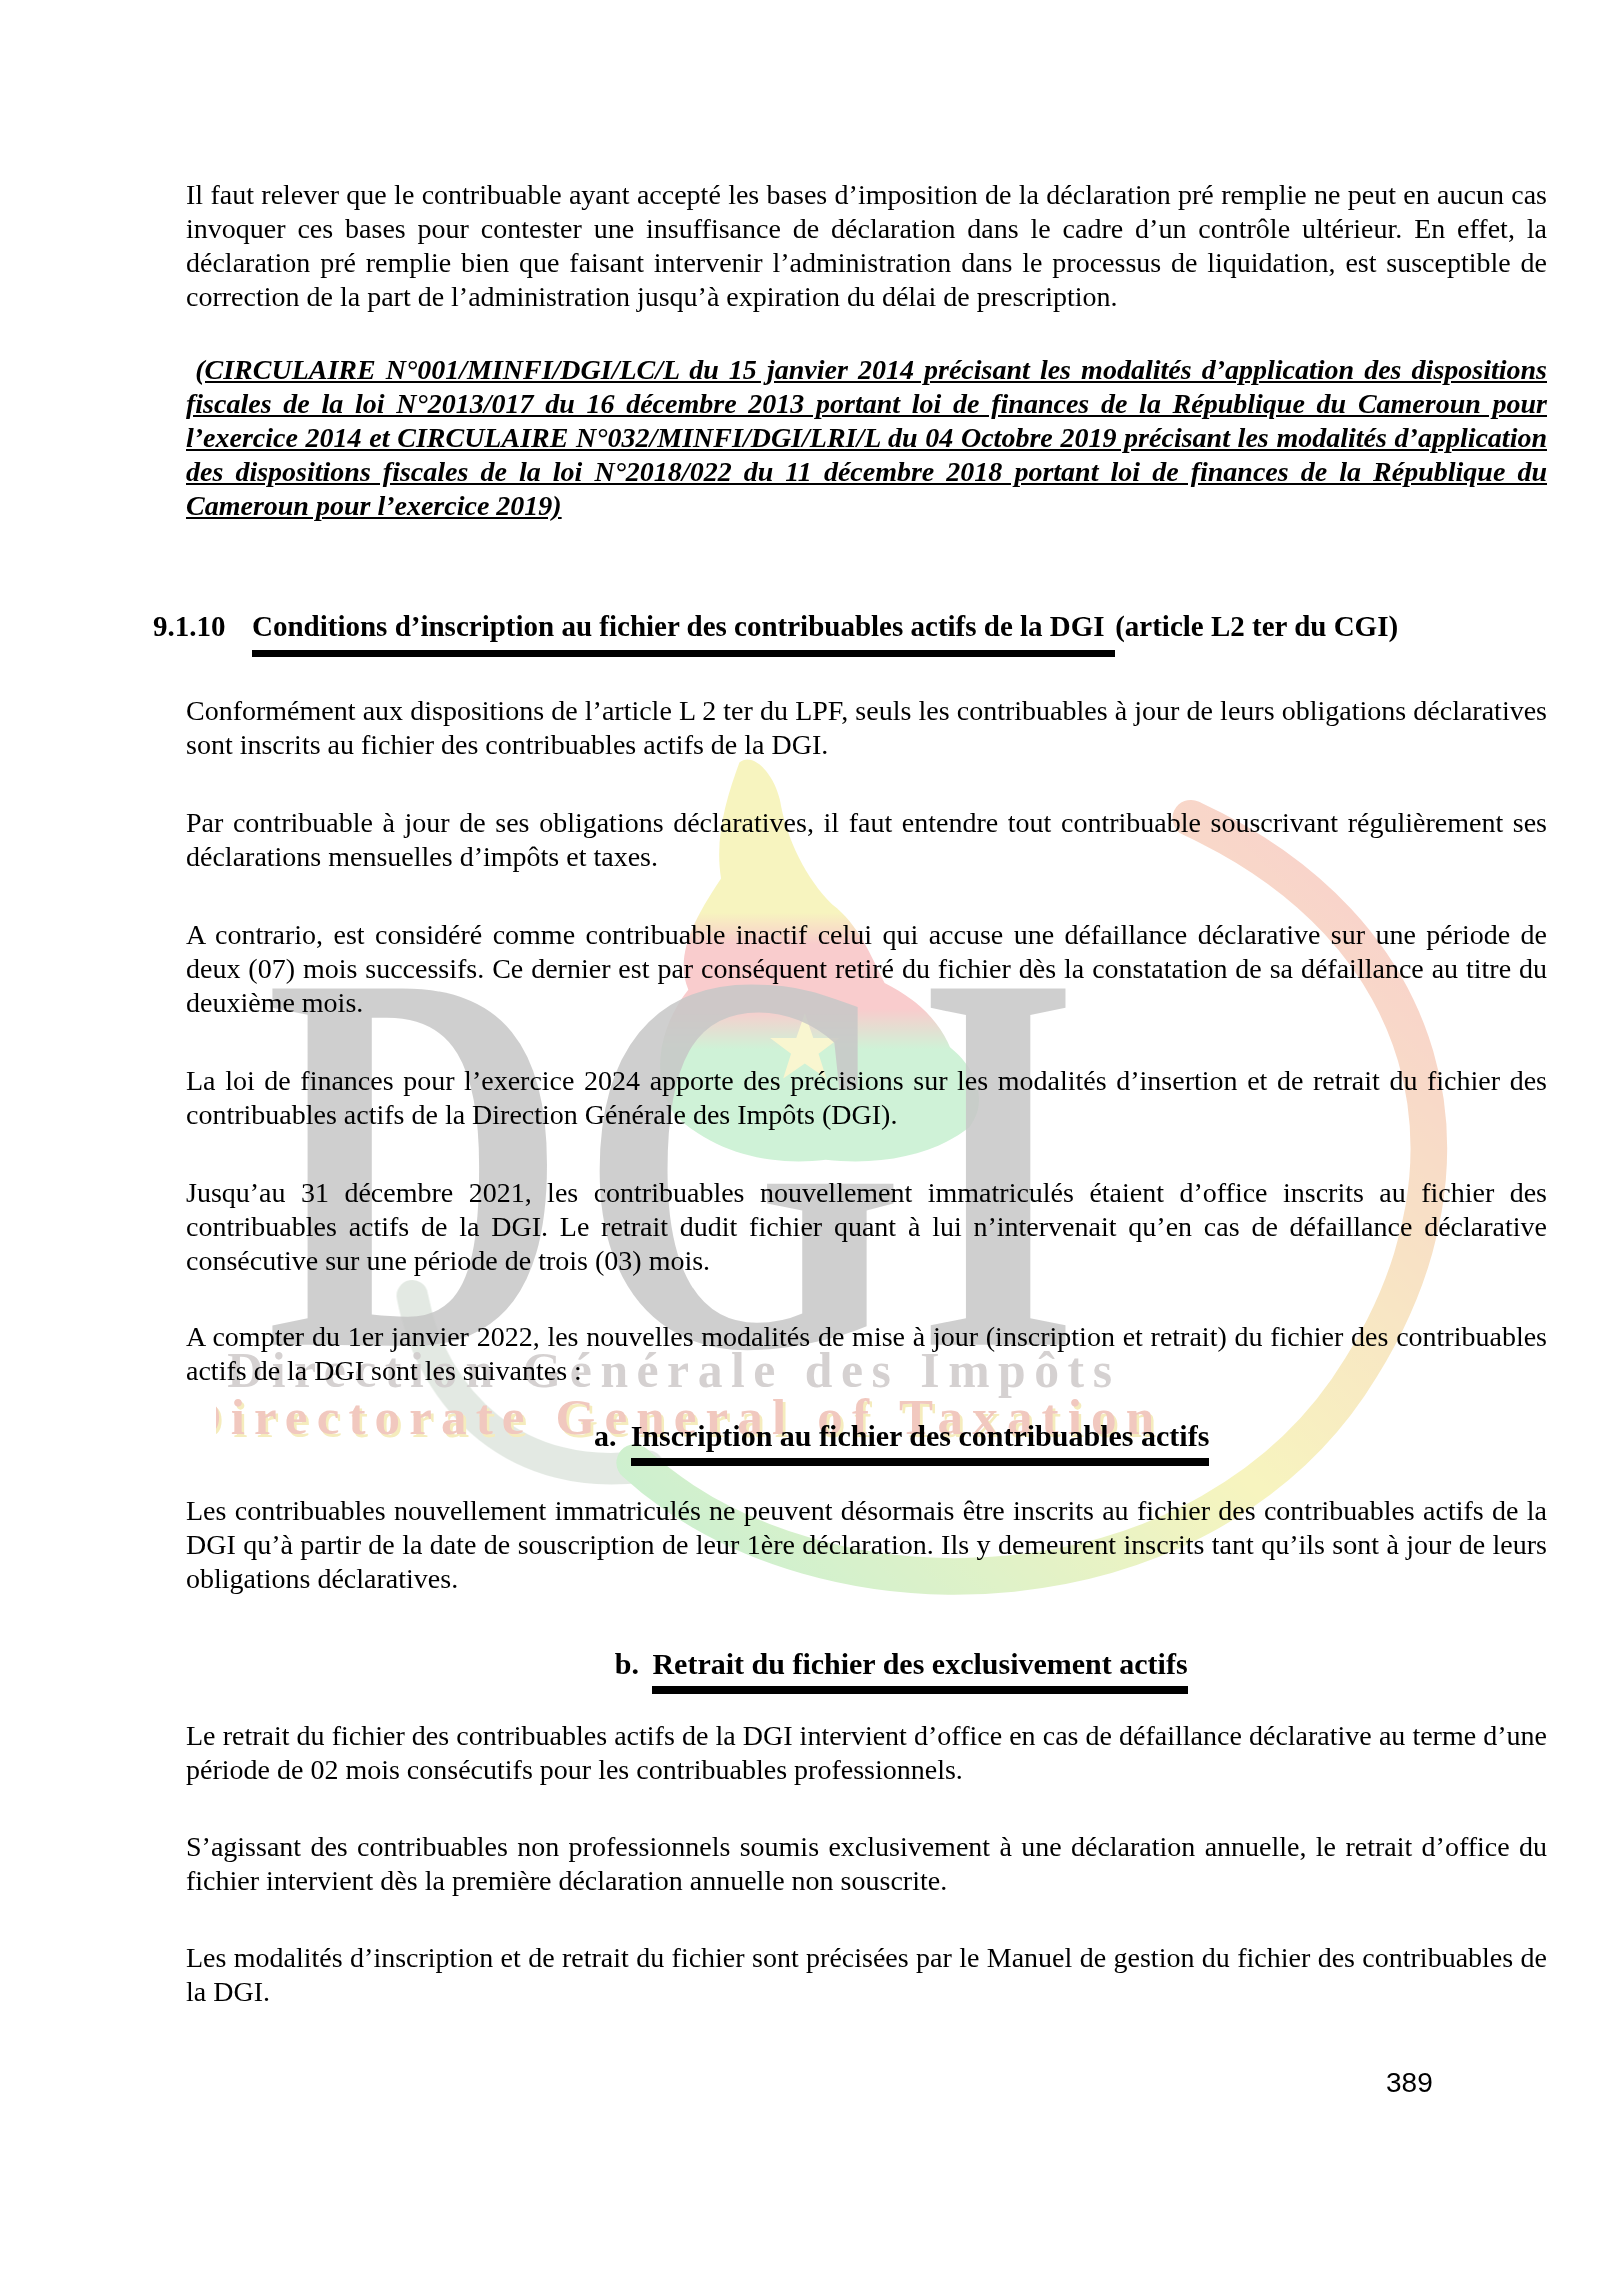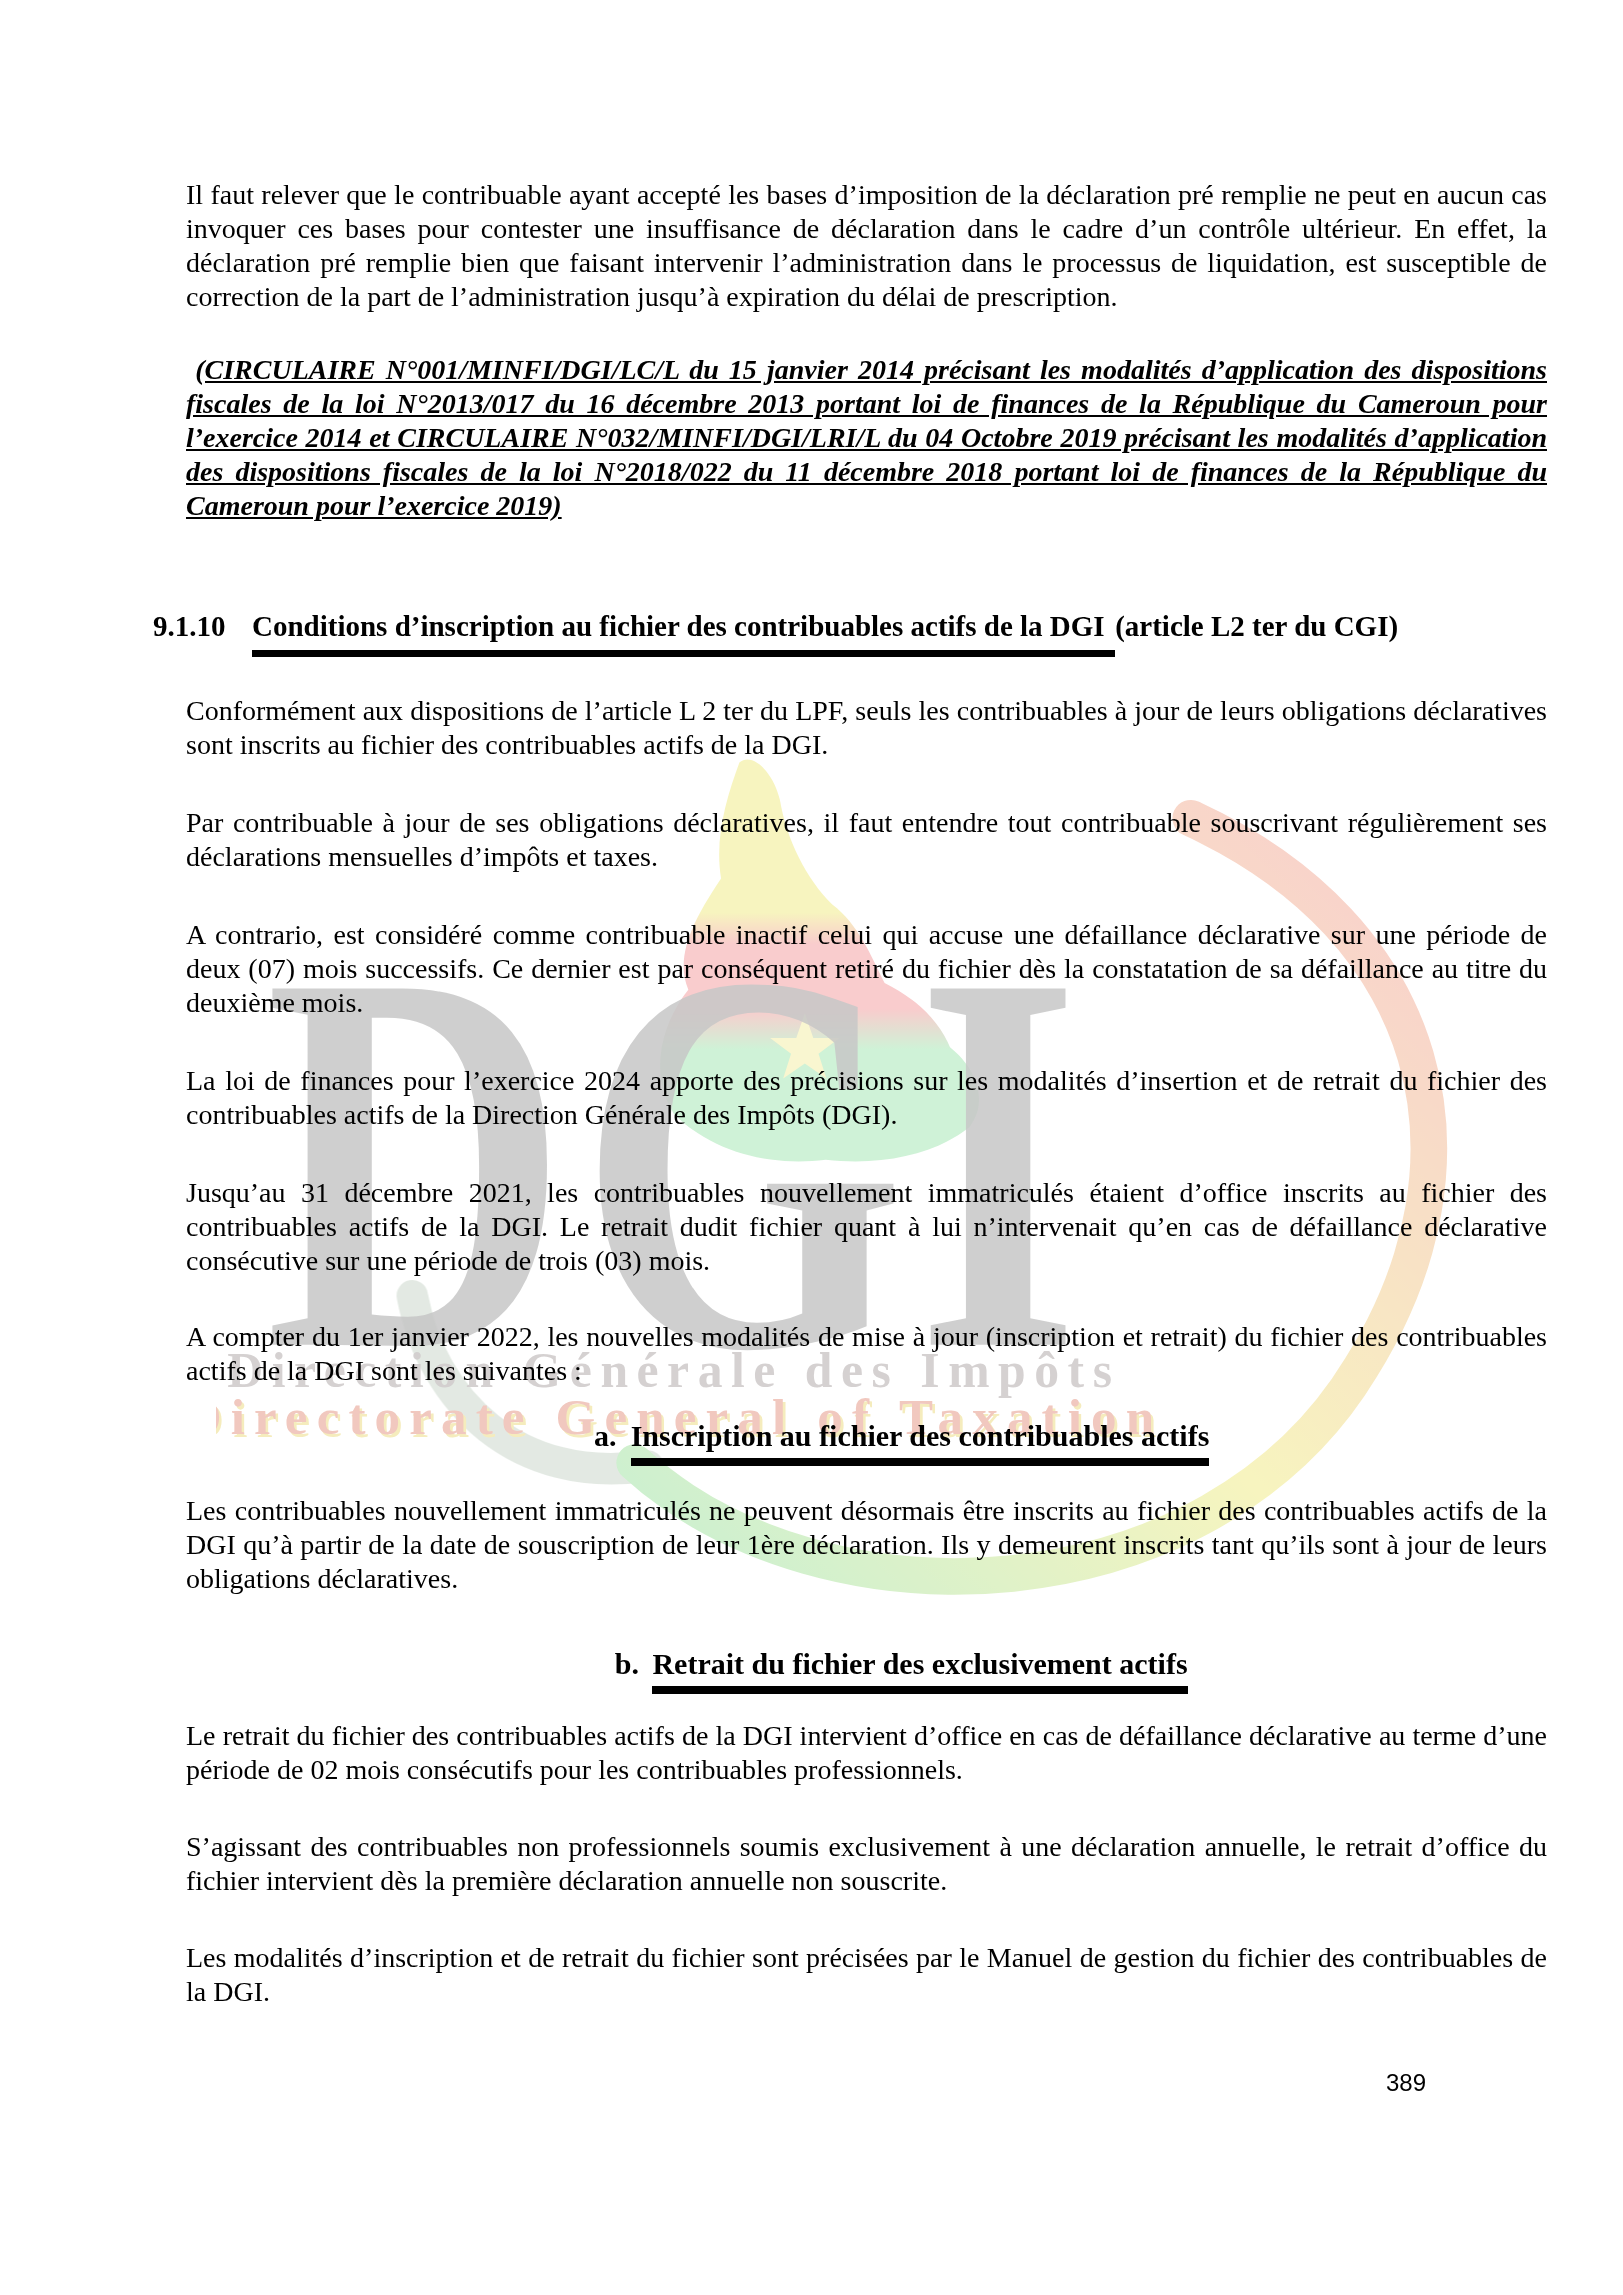--- a/index.html
+++ b/index.html
@@ -47,21 +47,21 @@
   }
   .sub-marker { display:inline-block; width:51px; }
   .sub-title {
     display:inline-block;
     padding-bottom:5.2px;
     border-bottom:8.5px solid #000;
   }
   .page-number {
     position:absolute; left:1386px; top:2067px;
     font-family:"Liberation Sans","DejaVu Sans",sans-serif;
-    font-size:24px; line-height:31px; color:#000;
+    font-size:28px; line-height:31px; color:#000;
     z-index:1;
   }
 </style>
 </head>
 <body>
 
 <div class="page">
 
   <svg class="watermark" viewBox="0 0 1900 1420" aria-hidden="true">
     <defs>

